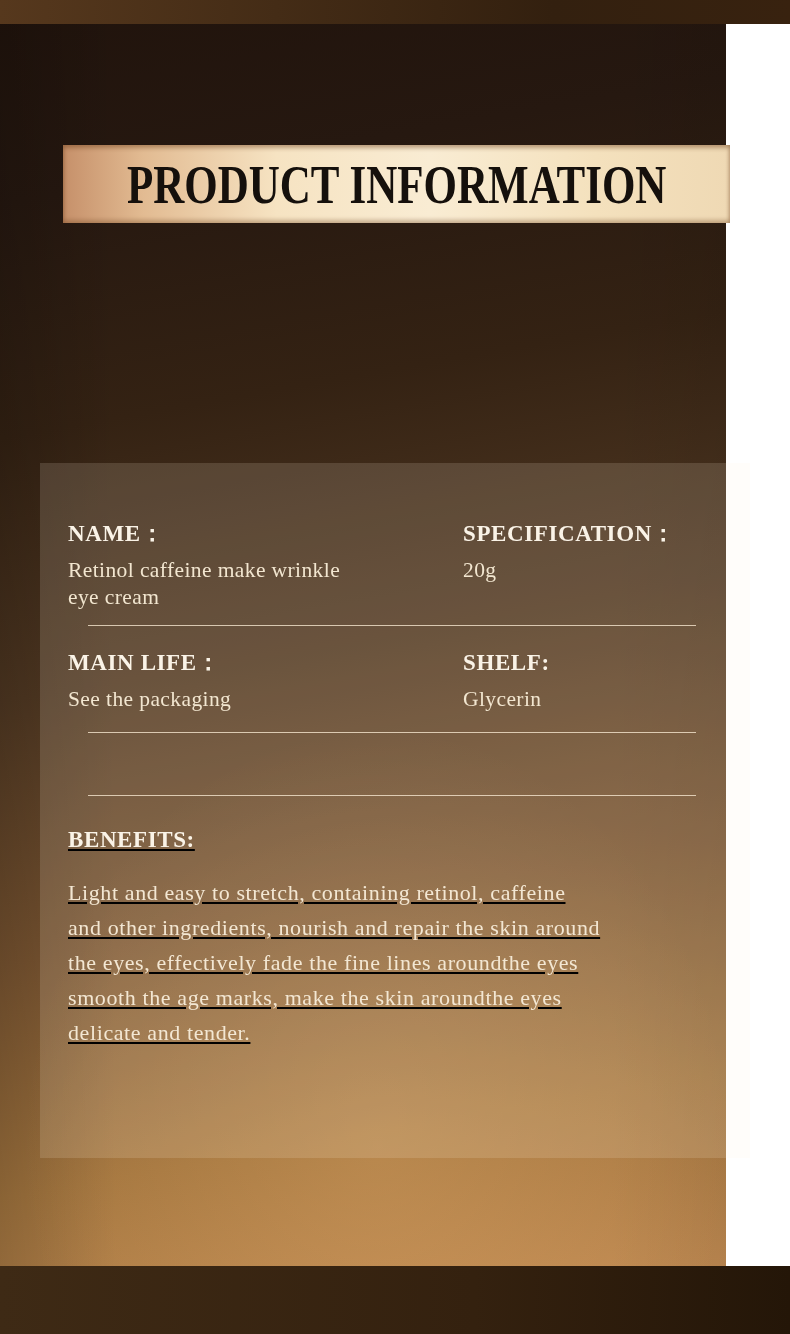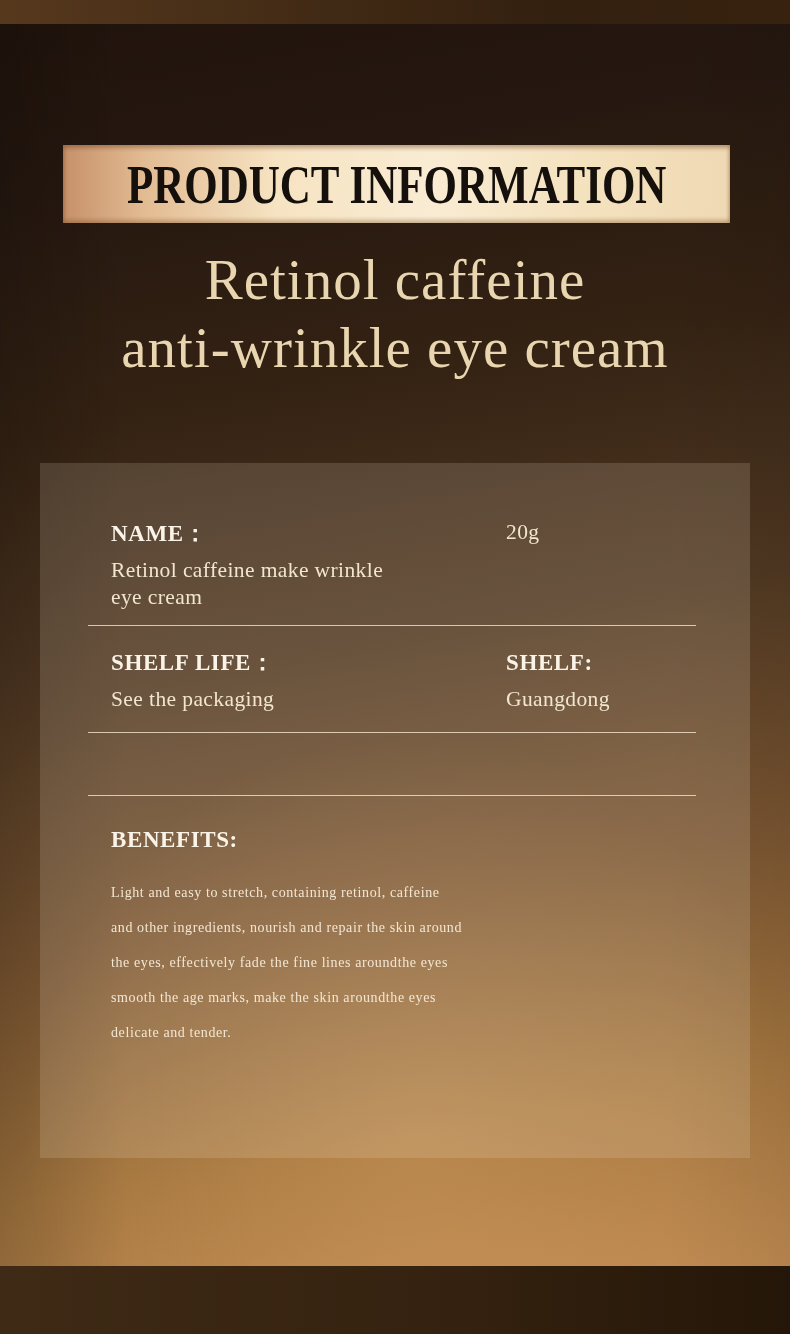--- a/index.html
+++ b/index.html
@@ -3,21 +3,21 @@
 <meta charset="utf-8">
 <style>
   html, body { margin: 0; padding: 0; }
   body {
     width: 790px; height: 1334px;
     font-family: "Liberation Serif", serif;
     overflow: hidden;
   }
   .page {
     position: relative;
-    width: 790px; height: 1334px;
+    width: 726px; height: 1334px;
     background:
       radial-gradient(70% 45% at 52% 86%, rgba(255,198,128,0.20), rgba(0,0,0,0) 70%),
       linear-gradient(90deg, rgba(0,0,0,0.16), rgba(0,0,0,0) 16%, rgba(0,0,0,0) 84%, rgba(0,0,0,0.06)),
       linear-gradient(170deg, #20130c 0%, #261810 14%, #342213 30%, #503822 48%, #7a5531 66%, #a4763f 82%, #c08a52 96%, #c28c53 100%);
   }
   .top-band {
     position: absolute; left: 0; top: 0; width: 790px; height: 24px;
     background: linear-gradient(90deg, #56381d 0%, #442c16 35%, #33200f 70%, #38220f 100%);
   }
   .bottom-band {
@@ -37,21 +37,21 @@
   }
   .product-title {
     position: absolute; left: 0; top: 246px; width: 790px;
     text-align: center; color: #e9d6b0;
     font-size: 57px; line-height: 68px; letter-spacing: 1px;
   }
   .panel {
     position: absolute; left: 40px; top: 463px; width: 710px; height: 695px;
     background: rgba(255,240,220,0.15);
   }
-  .row { padding: 0 40px 0 71px; }
+  .row { padding: 0 40px 0 28px; }
   .two-col { display: flex; }
   .two-col .cell-left { width: 395px; flex: 0 0 395px; }
   .two-col .cell-right { flex: 1; }
   .field-label {
     color: #faf3e7; font-size: 23px; line-height: 30px;
     font-weight: 600; letter-spacing: 0.6px; margin-bottom: 8px;
   }
   .field-value {
     color: #f2e6d0; font-size: 21.5px; line-height: 27px;
     letter-spacing: 0.4px; white-space: pre-line;
@@ -60,65 +60,62 @@
     border: none; height: 0;
     border-top: 1px solid rgba(248,233,210,0.78);
     margin: 0 54px 0 48px;
   }
   .row-1 { padding-top: 56px; }
   .hr-1 { margin-top: 14px; }
   .row-2 { padding-top: 22px; }
   .hr-2 { margin-top: 19px; }
   .row-3 { padding-top: 36px; }
   .hr-3 { margin-top: 26px; }
-  .row-4 { padding-top: 29px; }
+  .row-4 { padding-top: 29px; text-decoration: underline; }
   .benefits-text {
-    color: #f3e7d3; font-size: 14px; line-height: 35px;
+    color: #f3e7d3; font-size: 22px; line-height: 35px;
     letter-spacing: 0.6px; white-space: pre-line; margin-top: 20px;
   }
 </style>
 </head>
 <body>
 
 <div class="page">
 
   <div class="top-band"></div>
 
   <div class="banner">
     <div class="banner-title">PRODUCT INFORMATION</div>
   </div>
 
-  <div class="product-title">
-    <div>Retinol caffeine</div>
-    <div>anti-wrinkle eye cream</div>
-  </div>
 
   <div class="panel">
 
     <div class="row two-col row-1">
       <div class="cell-left">
         <div class="field-label">NAME：</div>
         <div class="field-value" style="max-width:300px;">Retinol caffeine make wrinkle
 eye cream</div>
       </div>
       <div class="cell-right">
+        <div class="field-label">SPECIFICATION：</div>
         <div class="field-value">20g</div>
       </div>
     </div>
 
     <hr class="divider hr-1">
 
     <div class="row two-col row-2">
       <div class="cell-left">
-        <div class="field-label">SHELF LIFE：</div>
+        <div class="field-label">MAIN LIFE：</div>
         <div class="field-value">See the packaging</div>
       </div>
       <div class="cell-right">
         <div class="field-label">SHELF:</div>
-        <div class="field-value">Guangdong</div>
+        <div class="field-value">Glycerin</div>
       </div>
     </div>
 
     <hr class="divider hr-2">
 
     <div class="row row-3">
     </div>
 
     <hr class="divider hr-3">
 

